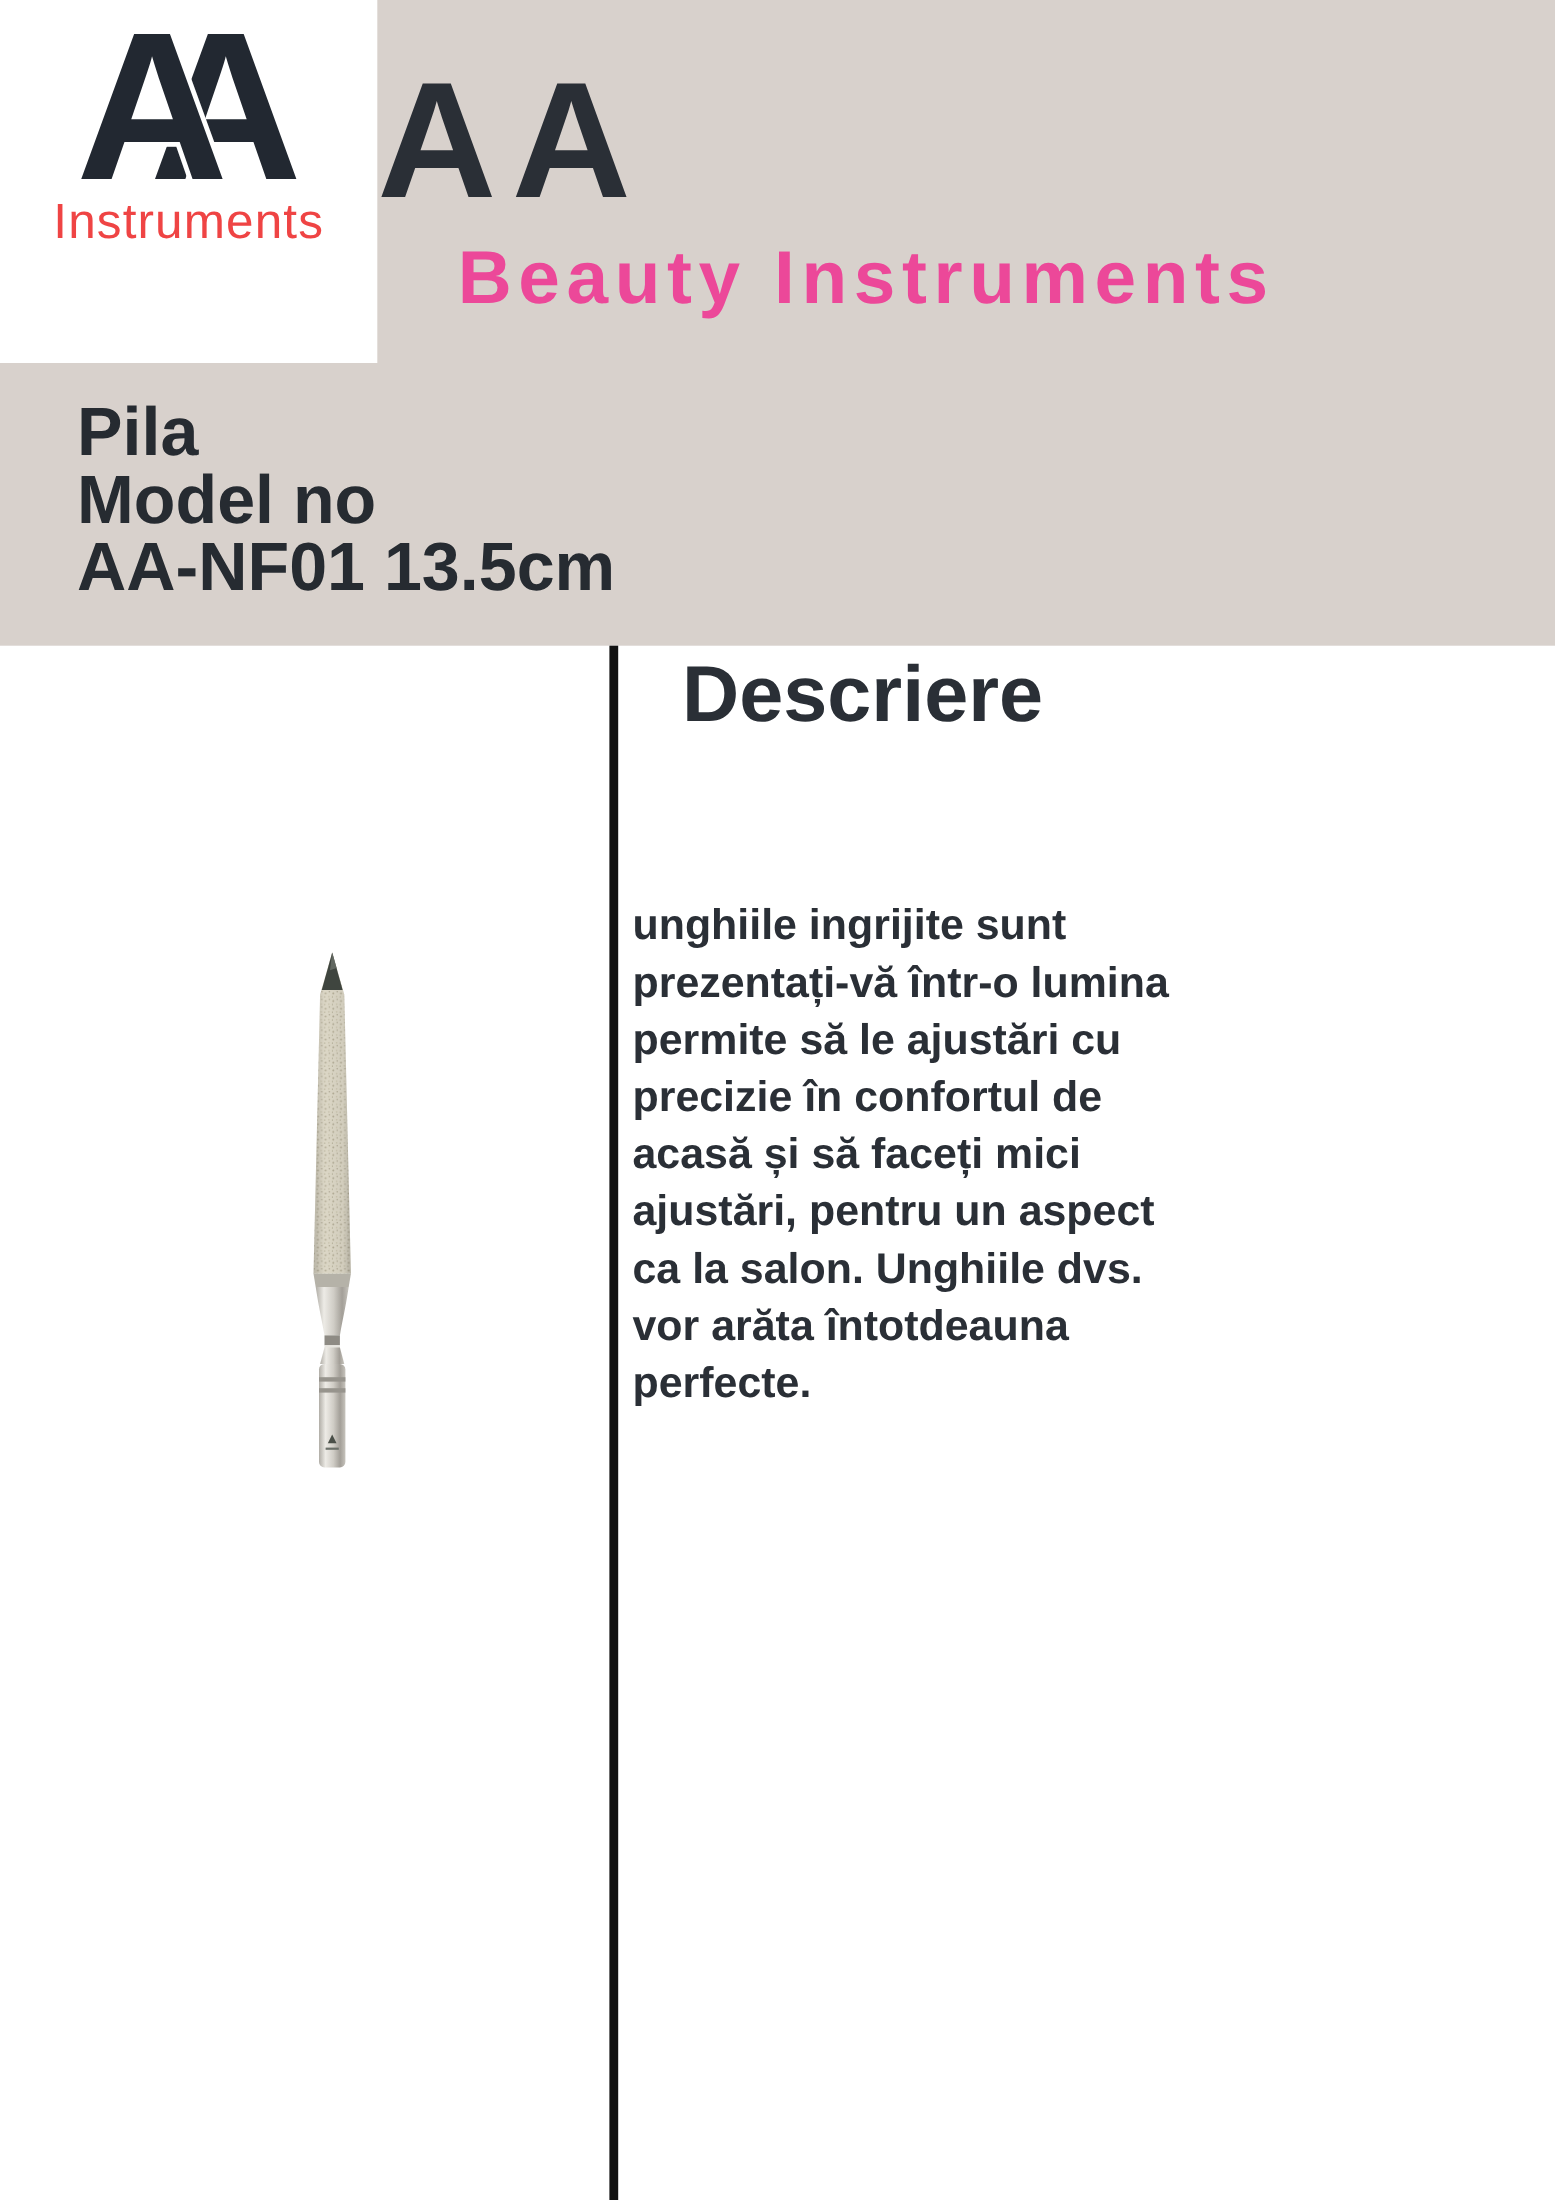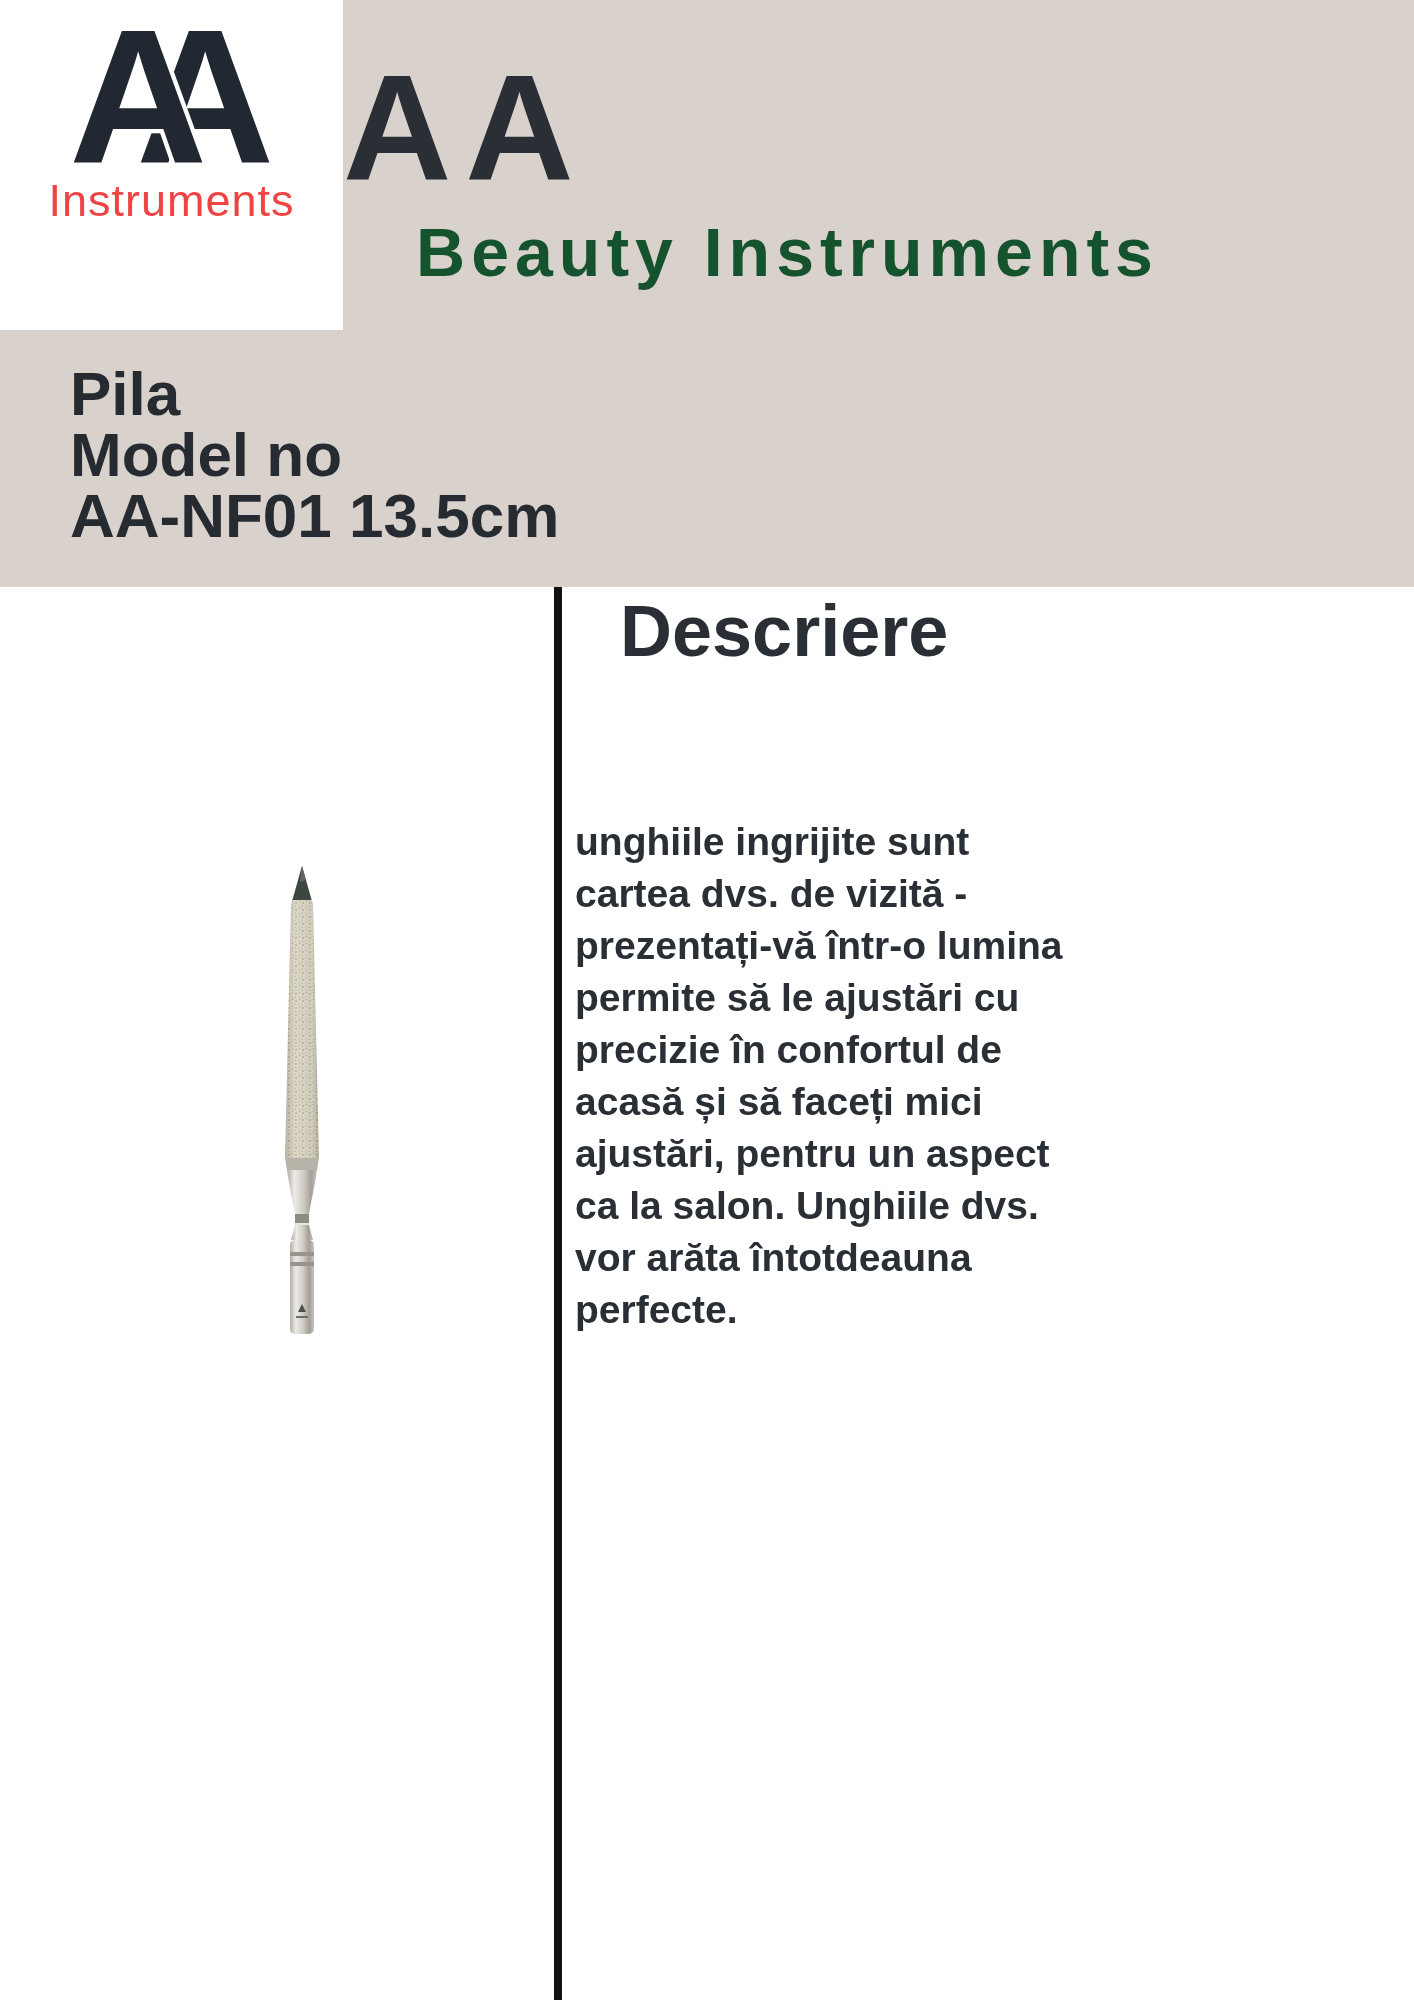--- a/index.html
+++ b/index.html
@@ -24,21 +24,21 @@
     margin-top:0px; line-height:1;
   }
   .header-title {
     position:absolute; left:343px; top:52px; width:1071px;
     text-align:left; font-size:150px; font-weight:bold; letter-spacing:14px;
     line-height:1; color:#2a2f36; white-space:nowrap;
   }
   .header-subtitle {
     position:absolute; left:343px; top:218px; width:889px;
     text-align:center; font-size:68px; font-weight:bold; letter-spacing:6px;
-    line-height:1; color:#14532d; white-space:nowrap;
+    line-height:1; color:#ec4899; white-space:nowrap;
   }
   .product-info {
     position:absolute; left:70px; top:363px;
     font-size:62px; font-weight:bold; color:#262b31; line-height:61px;
     white-space:nowrap;
   }
   .divider {
     position:absolute; left:554px; top:587px; width:8px; height:1413px;
     background:#111111;
   }
@@ -78,21 +78,20 @@
   <div>Model no</div>
   <div>AA-NF01 13.5cm</div>
 </div>
 
 <div class="divider"></div>
 
 <div class="desc-heading">Descriere</div>
 
 <div class="desc-text">
   <div class="desc-line">unghiile ingrijite sunt</div>
-  <div class="desc-line">cartea dvs. de vizită -</div>
   <div class="desc-line">prezentați-vă într-o lumina</div>
   <div class="desc-line">permite să le ajustări cu</div>
   <div class="desc-line">precizie în confortul de</div>
   <div class="desc-line">acasă și să faceți mici</div>
   <div class="desc-line">ajustări, pentru un aspect</div>
   <div class="desc-line">ca la salon. Unghiile dvs.</div>
   <div class="desc-line">vor arăta întotdeauna</div>
   <div class="desc-line">perfecte.</div>
 </div>
 

